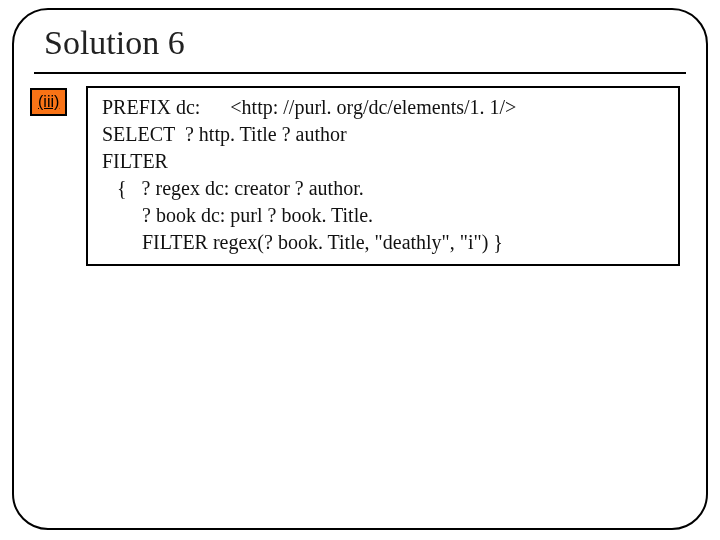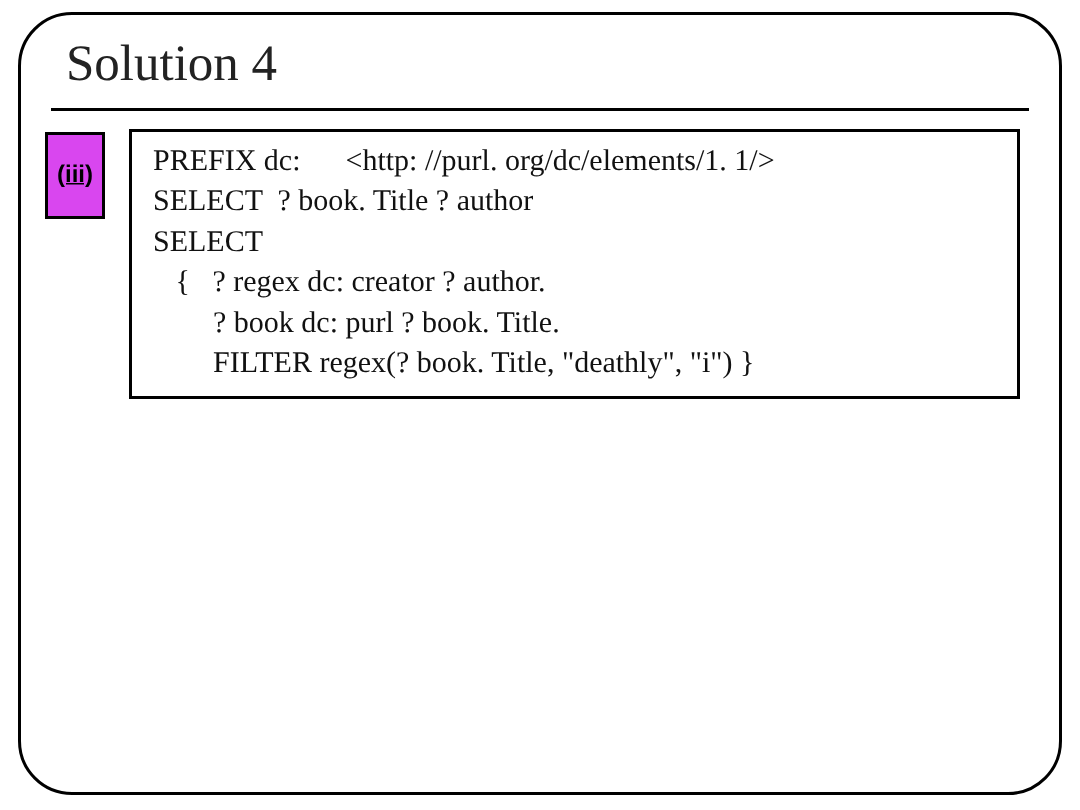--- a/index.html
+++ b/index.html
@@ -40,26 +40,26 @@
     right: 34px;
     top: 72px;
     height: 0;
     border-top: 2px solid #000;
   }
   .label-box {
     position: absolute;
     left: 30px;
     top: 88px;
     border: 2px solid #000;
-    padding: 18px 6px;
+    padding: 3px 6px;
     font-size: 16px;
     font-family: Arial, Helvetica, sans-serif;
-    font-weight: bold;
+    font-weight: normal;
     text-decoration: underline;
-    background: #d946ef;
+    background: #f97316;
   }
   .code-box {
     position: absolute;
     left: 86px;
     top: 86px;
     width: 594px;
     border: 2px solid #000;
     box-sizing: border-box;
     padding: 6px 10px 8px 14px;
     font-size: 20px;
@@ -68,25 +68,25 @@
     font-family: "Times New Roman", Times, serif;
     white-space: pre;
   }
 </style>
 </head>
 <body>
 
 <div class="slide">
   <div class="frame"></div>
 
-  <div class="title">Solution 4</div>
+  <div class="title">Solution 6</div>
 
   <div class="hr"></div>
 
   <div class="label-box">(iii)</div>
 
   <div class="code-box"><span>PREFIX dc:      &lt;http: //purl. org/dc/elements/1. 1/&gt;</span>
-<span>SELECT  ? book. Title ? author</span>
-<span>SELECT</span>
+<span>SELECT  ? http. Title ? author</span>
+<span>FILTER</span>
 <span>   {   ? regex dc: creator ? author.</span>
 <span>        ? book dc: purl ? book. Title.</span>
 <span>        FILTER regex(? book. Title, "deathly", "i") }</span></div>
 </div>
 
 </body></html>

